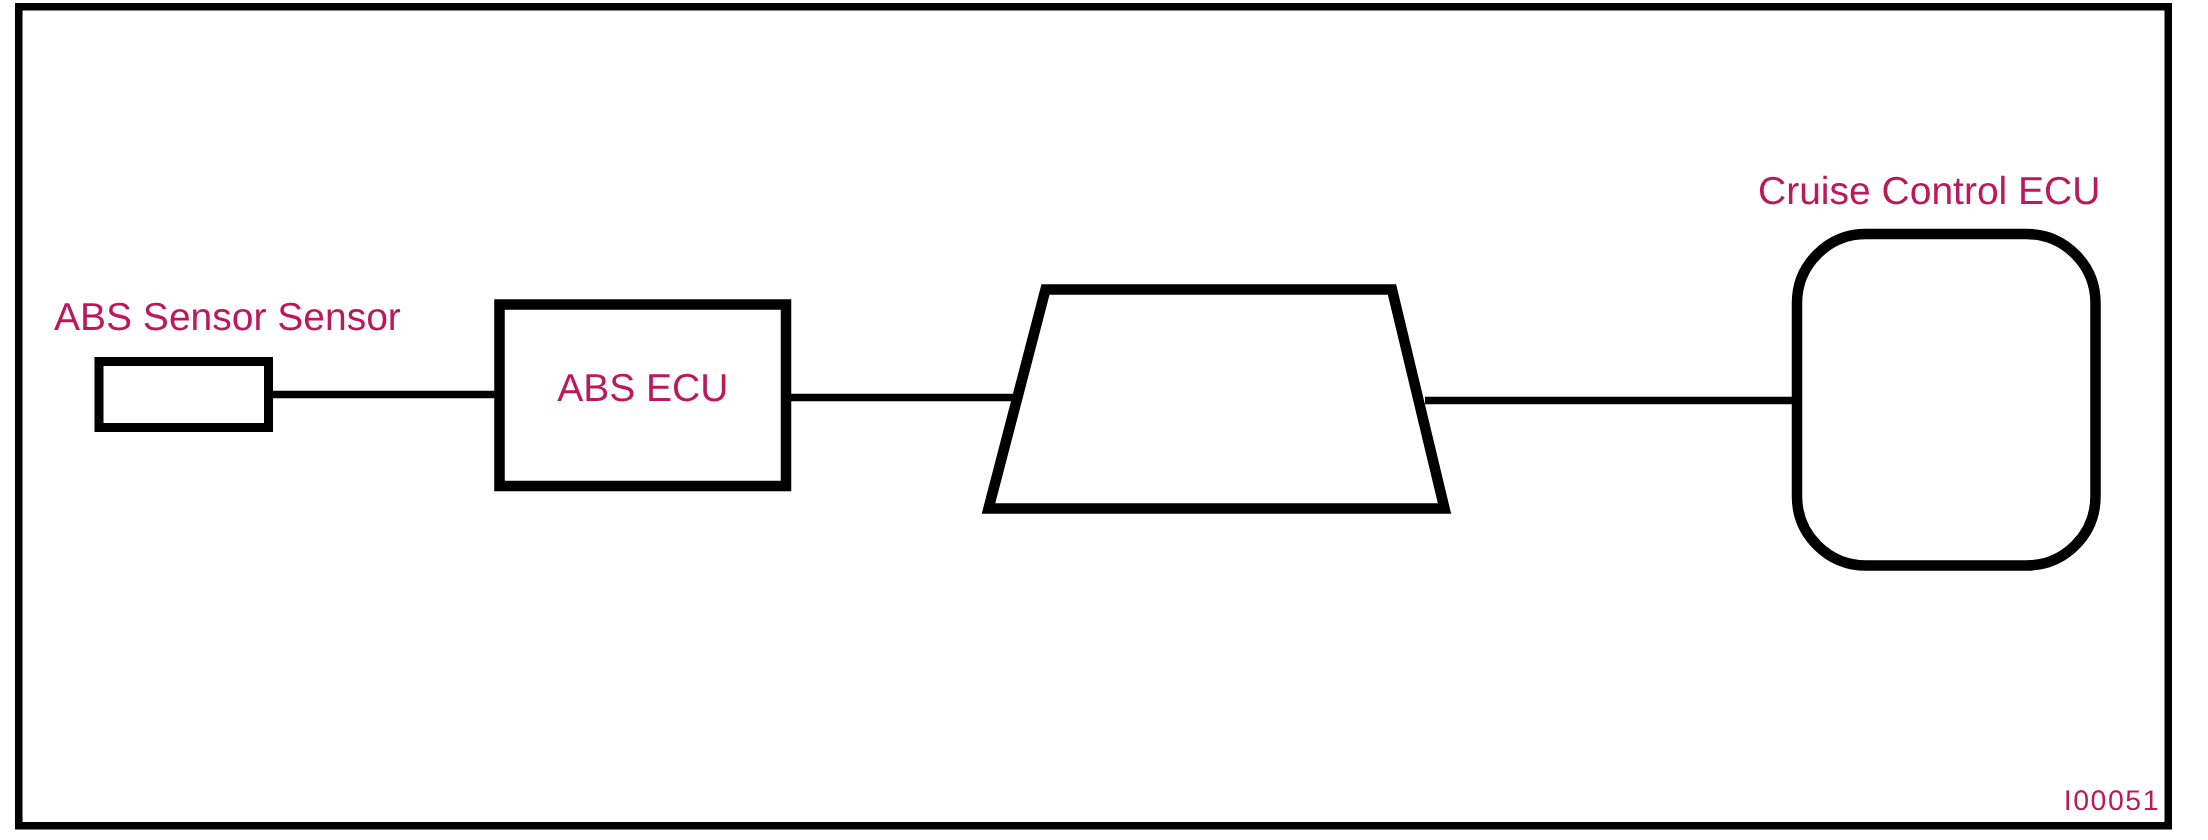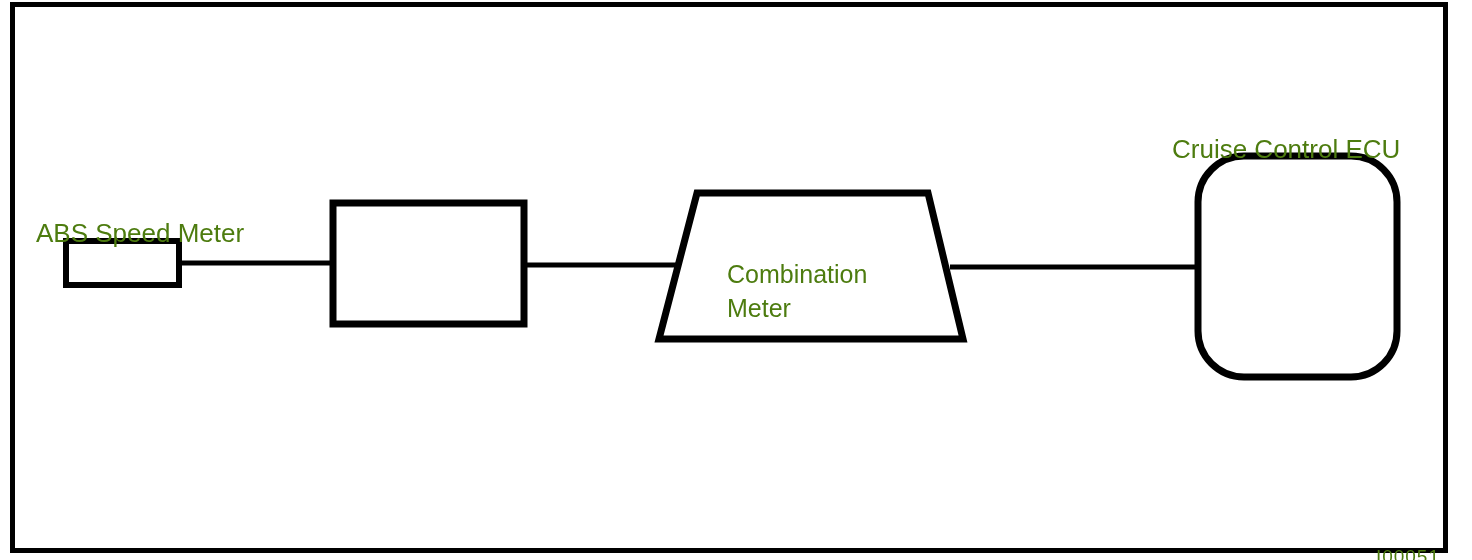--- a/index.html
+++ b/index.html
@@ -20,24 +20,23 @@
   }
   svg.shapes {
     position: absolute;
     left: 0;
     top: 0;
     width: 1472px;
     height: 560px;
   }
   .lbl {
     position: absolute;
-    color: #4d7c0f;
+    color: #be185d;
     font-weight: 400;
     white-space: nowrap;
-    margin-top: 22px;
   }
   .lbl-sensor {
     left: 36px;
     top: 196px;
     font-size: 26px;
   }
   .lbl-absecu {
     left: 333px;
     top: 243px;
     width: 191px;
@@ -83,22 +82,22 @@
 
     <line x1="524" y1="265" x2="690" y2="265" stroke="#000000" stroke-width="5"></line>
 
     <polygon points="697,193 928,193 963,339 659,339" fill="#ffffff" stroke="#000000" stroke-width="7"></polygon>
 
     <line x1="950" y1="267" x2="1198" y2="267" stroke="#000000" stroke-width="5"></line>
 
     <rect x="1198" y="156" width="199" height="221" rx="46" ry="46" fill="#ffffff" stroke="#000000" stroke-width="7"></rect>
   </svg>
 
-  <div class="lbl lbl-sensor">ABS Speed Meter</div>
+  <div class="lbl lbl-sensor">ABS Sensor Sensor</div>
 
+  <div class="lbl lbl-absecu">ABS ECU</div>
 
-  <div class="lbl lbl-combo">Combination Meter</div>
 
   <div class="lbl lbl-cruise">Cruise Control ECU</div>
 
   <div class="lbl lbl-figid">I00051</div>
 
 </div>
 
 </body></html>

